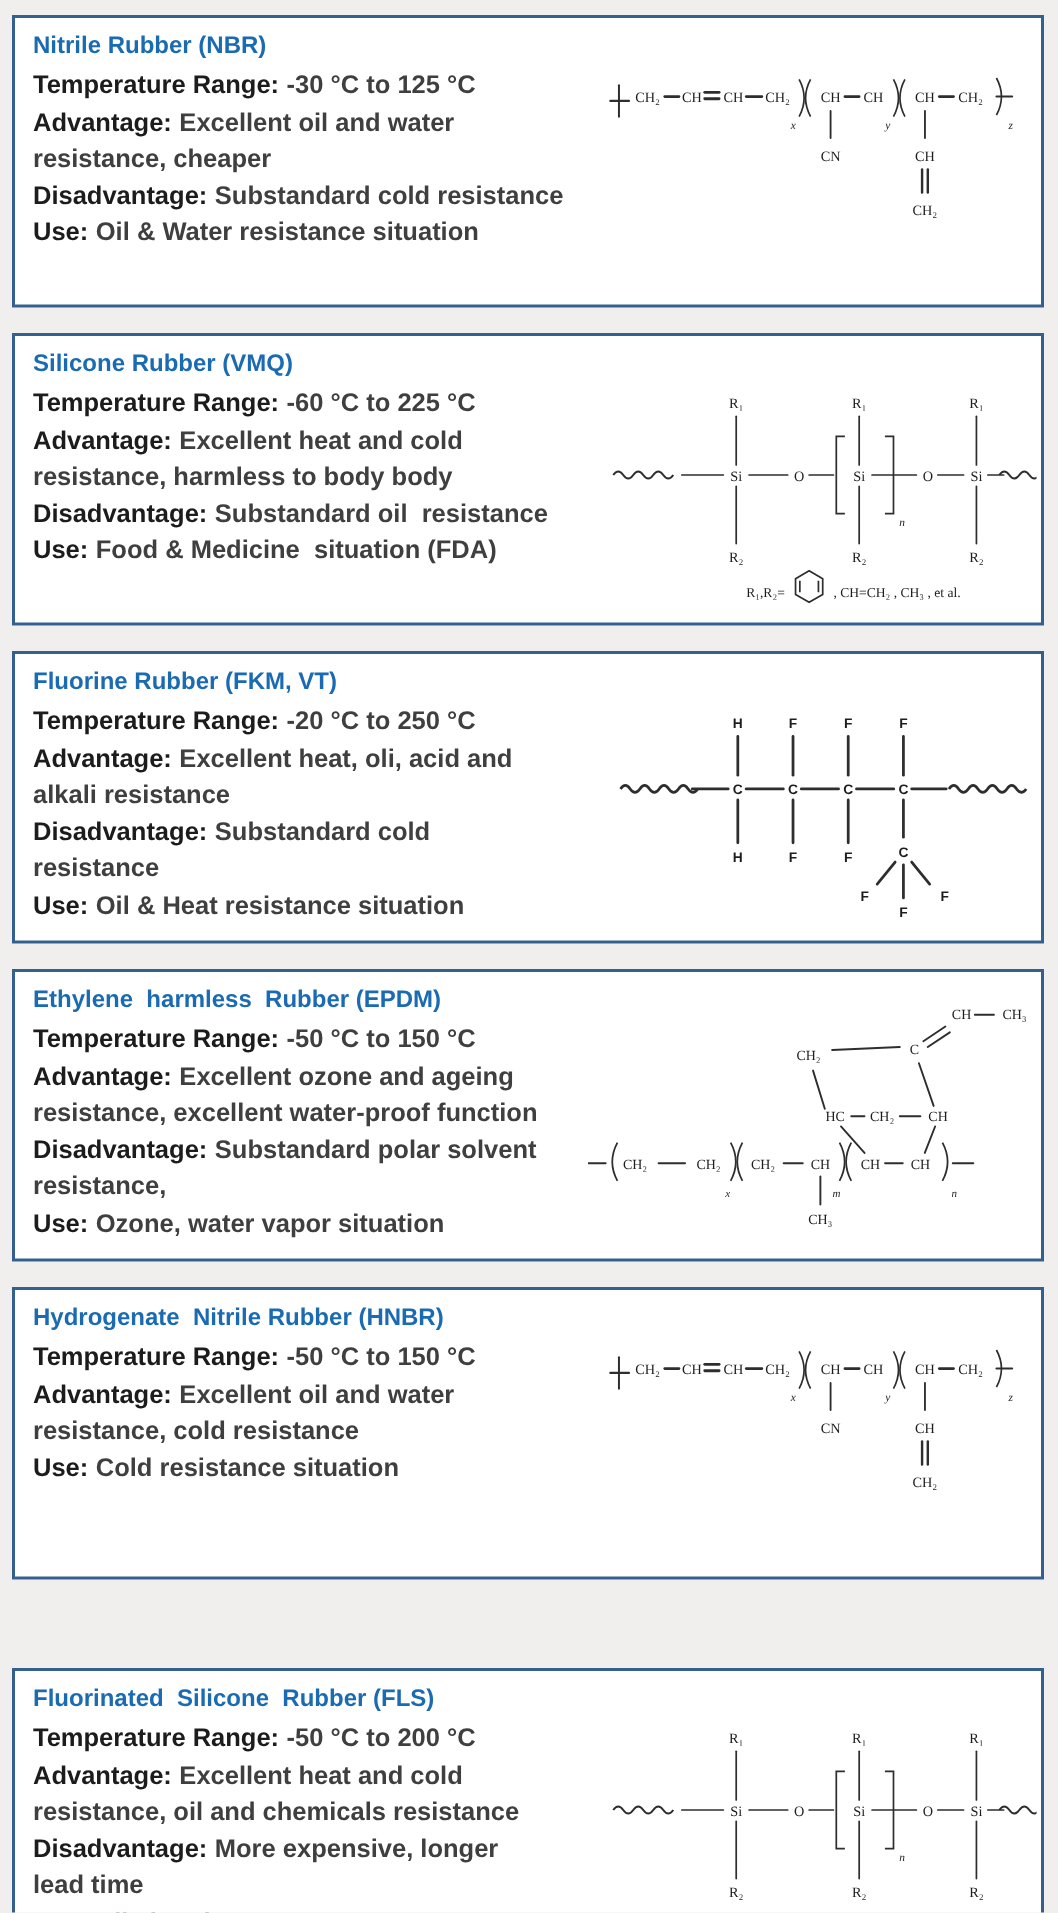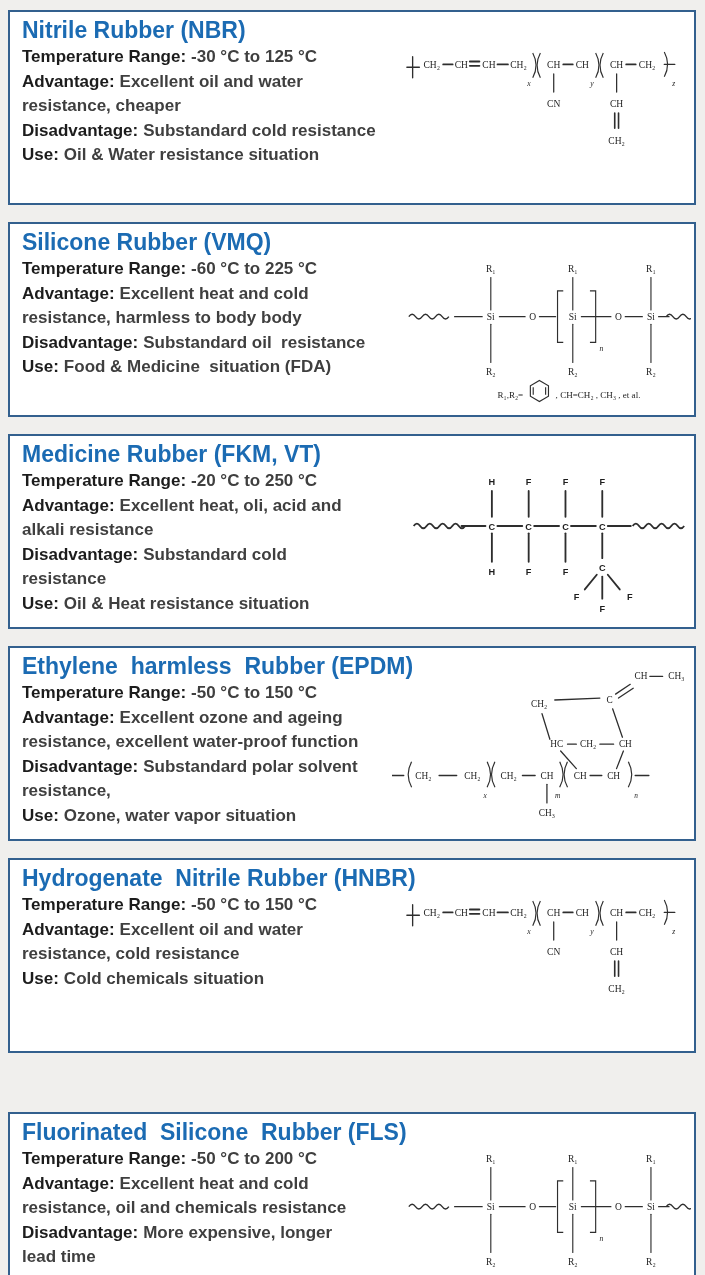--- a/index.html
+++ b/index.html
@@ -19,21 +19,21 @@
     border:2px solid #33608e;
     box-sizing:border-box;
   }
   .text-col{
     position:absolute;
     left:12px;top:5px;
     width:400px;
   }
   .title{
     margin:0 0 1px 0;
-    font-size:23px;
+    font-size:16px;
     line-height:27px;
     font-weight:bold;
     color:#1b6bb3;
     white-space:pre;
   }
   .row{
     font-size:17px;
     line-height:24.5px;
     color:#3f3f3f;
     font-weight:bold;
@@ -145,21 +145,21 @@
         <path d="M134.5,167 L134.5,175" fill="none" stroke="#2e2e2e" stroke-width="1.2"></path>
         <path d="M147.5,167 L147.5,175" fill="none" stroke="#2e2e2e" stroke-width="1.2"></path>
         <text x="124" y="178" font-size="9.5" text-anchor="end" fill="#1d1d1d" font-family="&quot;Liberation Serif&quot;, serif">R₁,R₂=</text>
         <text x="158" y="178" font-size="9.5" text-anchor="start" fill="#1d1d1d" font-family="&quot;Liberation Serif&quot;, serif">,  CH=CH₂ ,  CH₃ ,  et al.</text>
       </svg>
   </div>
 </section>
 
 <section class="panel" style="top:434px">
   <div class="text-col">
-    <h2 class="title">Medicine Rubber (FKM, VT)</h2>
+    <h2 class="title">Fluorine Rubber (FKM, VT)</h2>
     <div class="row"><b>Temperature Range:</b><span class="val">-20 °C to 250 °C</span></div>
     <div class="row"><b>Advantage:</b><span class="val">Excellent heat, oli, acid and
 alkali resistance</span></div>
     <div class="row"><b>Disadvantage:</b><span class="val">Substandard cold
 resistance</span></div>
     <div class="row"><b>Use:</b><span class="val">Oil &amp; Heat resistance situation</span></div>
   </div>
   <div class="struct-col">
     <svg class="struct" width="276" viewBox="0 0 300 188">
         <line x1="56" y1="88" x2="82" y2="88" stroke="#2e2e2e" stroke-width="2" stroke-linecap="round"></line>
@@ -253,21 +253,21 @@
       </svg>
   </div>
 </section>
 
 <section class="panel" style="top:858px">
   <div class="text-col">
     <h2 class="title">Hydrogenate  Nitrile Rubber (HNBR)</h2>
     <div class="row"><b>Temperature Range:</b><span class="val">-50 °C to 150 °C</span></div>
     <div class="row"><b>Advantage:</b><span class="val">Excellent oil and water
 resistance, cold resistance</span></div>
-    <div class="row"><b>Use:</b><span class="val">Cold chemicals situation</span></div>
+    <div class="row"><b>Use:</b><span class="val">Cold resistance situation</span></div>
   </div>
   <div class="struct-col top">
     <svg class="struct" width="286" viewBox="0 0 300 130">
         <line x1="8" y1="26" x2="8" y2="48" stroke="#2e2e2e" stroke-width="1.4" stroke-linecap="round"></line>
         <line x1="2" y1="37" x2="15" y2="37" stroke="#2e2e2e" stroke-width="1.6" stroke-linecap="round"></line>
         <line x1="40" y1="34" x2="50" y2="34" stroke="#2e2e2e" stroke-width="1.8" stroke-linecap="round"></line>
         <line x1="68" y1="31" x2="78" y2="31" stroke="#2e2e2e" stroke-width="2" stroke-linecap="round"></line>
         <line x1="68" y1="35.5" x2="78" y2="35.5" stroke="#2e2e2e" stroke-width="2" stroke-linecap="round"></line>
         <line x1="97" y1="34" x2="108" y2="34" stroke="#2e2e2e" stroke-width="1.8" stroke-linecap="round"></line>
         <line x1="166" y1="34" x2="176" y2="34" stroke="#2e2e2e" stroke-width="1.8" stroke-linecap="round"></line>

